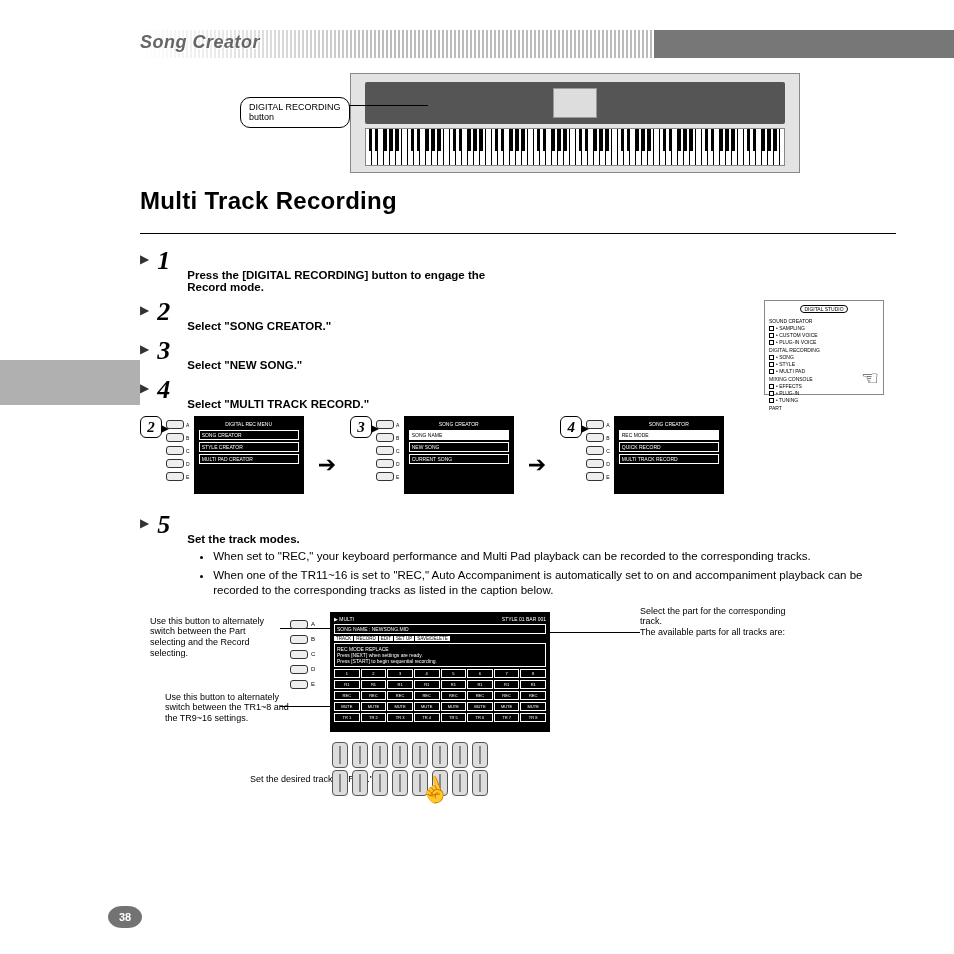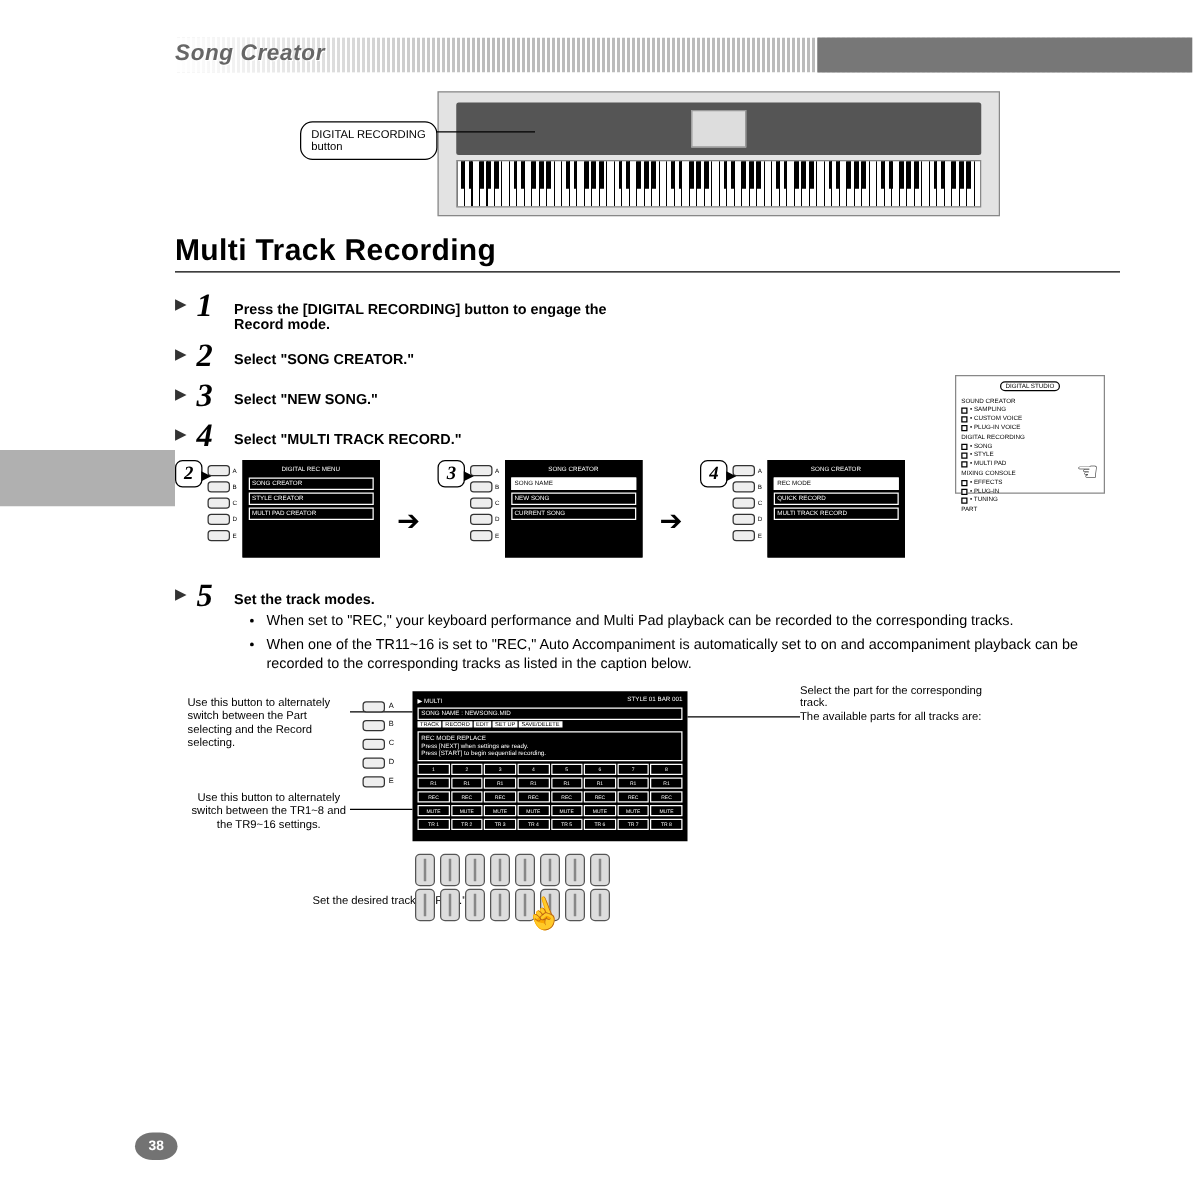--- a/index.html
+++ b/index.html
@@ -113,42 +113,42 @@
       transparent 33px, transparent 42px);
   }
   
   .section-title-wrap { margin-left:80px; margin-top:4px; }
   .section-title {
     font-family: Impact, "Arial Black", sans-serif;
     font-weight: 900;
     font-size: 24px;
     letter-spacing: .3px;
     border-bottom: 1.5px solid #000;
-    padding-bottom: 2px;
+    padding-bottom: 18px;
     margin-right: -2px;
   }
   
   .steps { margin-left:80px; margin-top:14px; }
   .step {
     display:flex; align-items:flex-start; gap:8px; margin-bottom:6px;
   }
   .arrow {
     font-size:12px; color:#333; margin-top:4px;
   }
   .num {
     font-family: "Times New Roman", serif;
     font-style: italic;
     font-weight: 700;
     font-size: 26px;
     line-height: 1;
     min-width: 22px;
   }
   .step-body {
     font-size: 11.5px;
-    margin-top: 10px;
+    margin-top: 21px;
   }
   .step-body b { font-weight:700; }
   .step-bullets {
     list-style: disc;
     margin-left: 26px;
     margin-top: 4px;
     font-size: 11.5px;
     line-height: 1.35;
   }
   .step-bullets li { margin-bottom:3px; }
@@ -197,21 +197,21 @@
   .ms-item { border:1px solid #fff; padding:1px 2px; margin:2px 0; font-size:5px;}
   .big-arrow { font-size:22px; color:#000; align-self:center; margin-top:20px;}
   
   .detail-area {
     margin-left: 80px; margin-top: 10px; position:relative; height:260px;
   }
   .note-left {
     position:absolute; font-size:9px; line-height:1.2; width:130px;
   }
   .note-left.a { left:10px; top:4px; }
-  .note-left.b { left:10px; top:80px;text-align:center; }
+  .note-left.b { left:25px; top:80px; }
   .note-bottom { position:absolute; left:110px; top:162px; font-size:9px; }
   .note-right {
     position:absolute; left:500px; top:-6px; font-size:9px; line-height:1.2; width:160px;
   }
   .note-right ul { list-style: disc; margin-left:14px; margin-top:2px; }
   .note-right ul li { font-size:9px; margin:0; }
   .detail-screen {
     position:absolute; left:190px; top:0;
   }
   .ds-btns-left { position:absolute; left:150px; top:8px; display:flex; flex-direction:column; gap:6px;}

